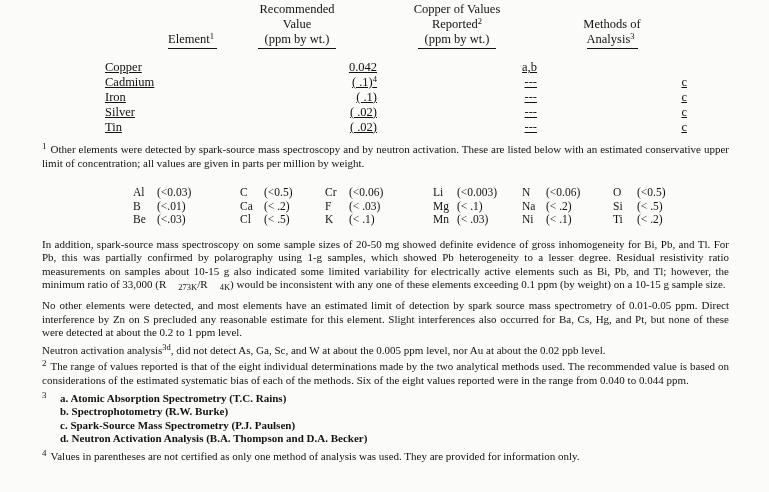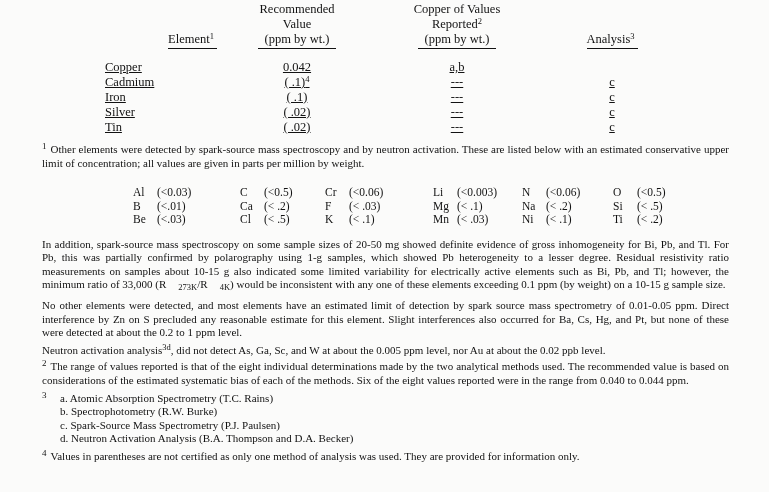--- a/index.html
+++ b/index.html
@@ -21,21 +21,21 @@
   .hc { text-align:center; }
   .hl { text-align:right; }
   .ul {
     display:inline-block;
     border-bottom:1.5px solid #121212;
     padding:0 7px 1px 7px;
   }
   .ul-tight { padding:0 3px 1px 0; }
   .trow { line-height:15px;text-decoration:underline; }
   .trows { margin-top:11px; }
-  .cell.center { text-align:center; }
+  .cell.center { text-align:right; }
   sup { font-size:8.5px; vertical-align:4px; line-height:0; }
   sub { font-size:8.5px; vertical-align:-2px; line-height:0;margin-left:12px; }
 
   
   .para {
     font-size:11px; line-height:13.6px;
     text-align:justify;
   }
   .fnm { font-size:9px; vertical-align:4px; padding-right:4px; }
 
@@ -46,21 +46,21 @@
   }
   .egrow {
     display:grid;
     grid-template-columns:107px 85px 108px 89px 91px auto;
   }
   .esym { display:inline-block; width:24px; }
 
   
   .fn3 { display:flex; margin-top:4px; font-size:11px; line-height:13.5px; }
   .fn3 .marker-col { width:18px; }
-  .fn3 .items { flex:1; }
+  .fn3 .items { flex:1;font-weight:bold; }
 
   .mt-fn1 { margin-top:8px; }
   .mt-para1 { margin-top:11px; }
   .mt-para2 { margin-top:7px; }
   .mt-neutron { margin-top:4px; }
   .mt-fn2 { margin-top:3px; }
   .mt-fn4 { margin-top:4px; }
 </style>
 </head>
 <body>
@@ -77,20 +77,21 @@
           <div>Recommended</div>
           <div>Value</div>
           <div><span class="ul">(ppm by wt.)</span></div>
         </div>
         <div class="hc">
           <div>Copper of Values</div>
           <div><span>Reported</span><sup>2</sup></div>
           <div><span class="ul">(ppm by wt.)</span></div>
         </div>
         <div class="hc">
+          <div>Methods of</div>
           <div><span class="ul ul-tight"><span>Analysis</span><sup>3</sup></span></div>
         </div>
       </div>
 
       <div class="trows">
         <div class="trow">
           <div class="cell">Copper</div>
           <div class="cell center"><span>0.042</span><sup></sup></div>
           <div class="cell center">a,b</div>
         </div>

